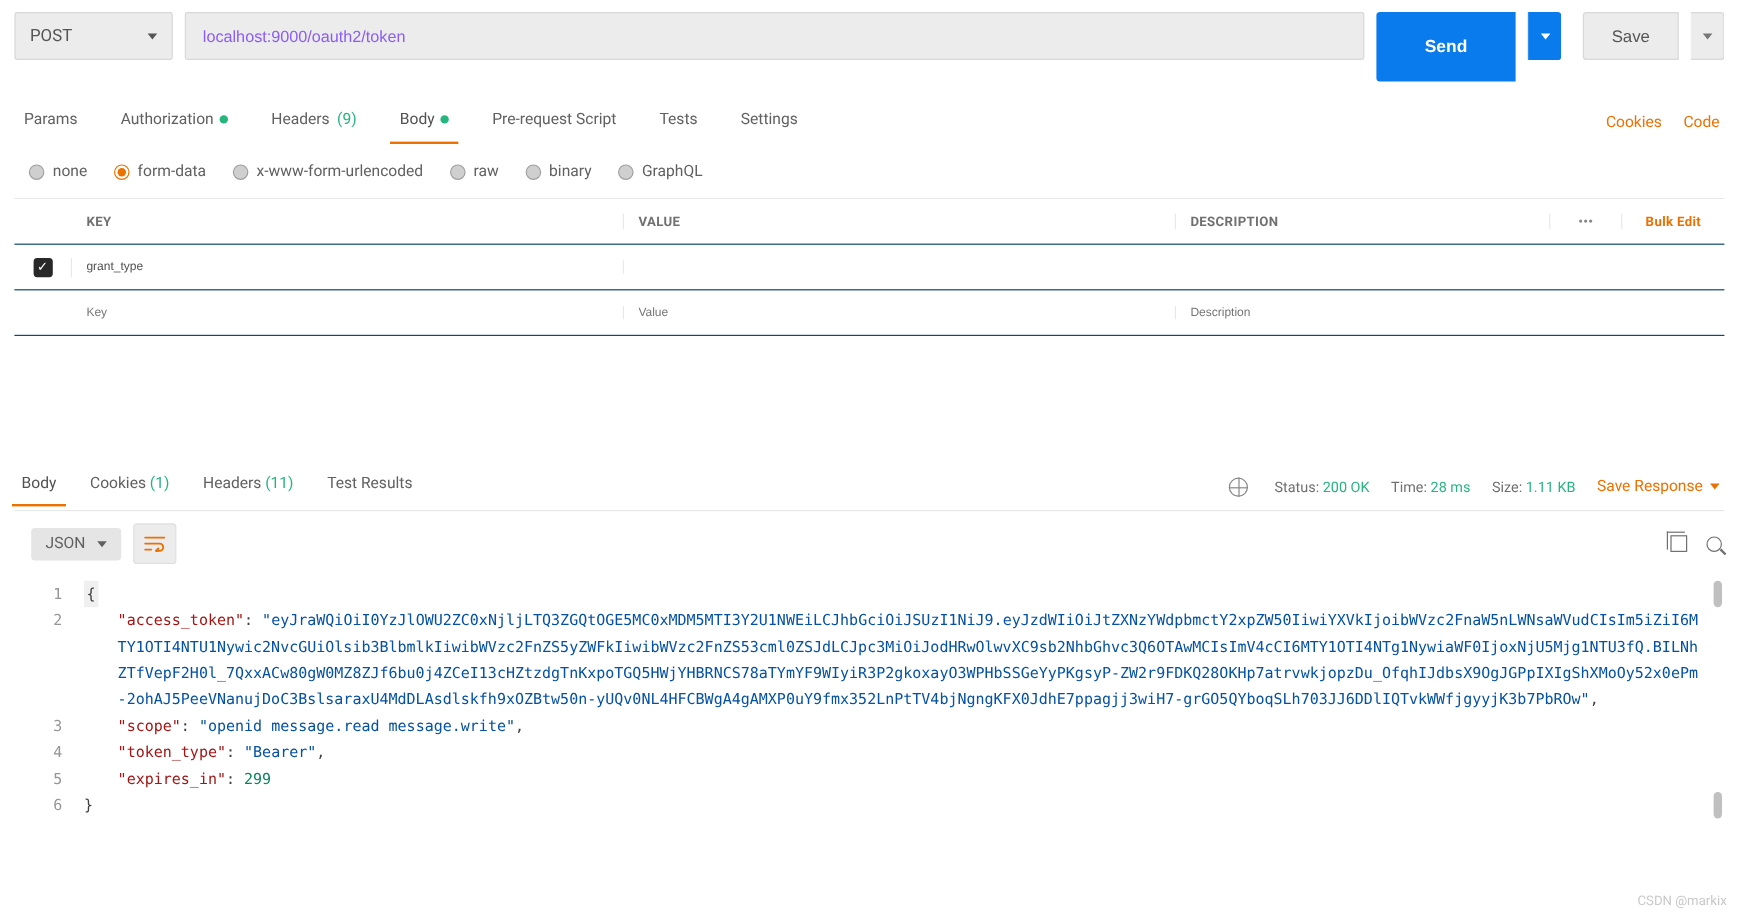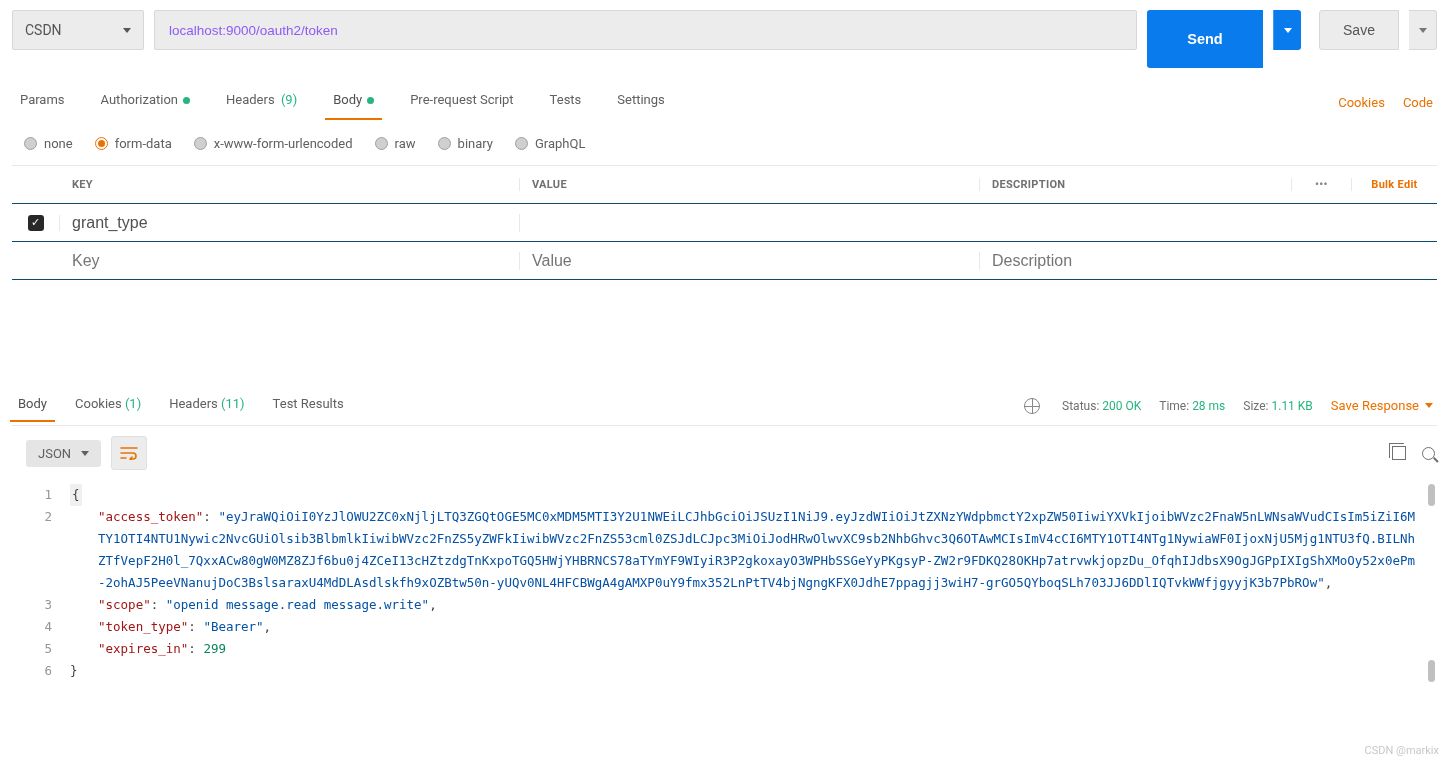--- a/index.html
+++ b/index.html
@@ -39,21 +39,21 @@
   .kv-header { background:#fff; color:#707070; font-size:11px; font-weight:700; letter-spacing:.3px;}
   .kv-check { width:48px; display:flex; align-items:center; justify-content:center; border-right:1px solid #e8e8e8;}
   .kv-key { flex:0 0 460px; padding:0 12px; display:flex; align-items:center; border-right:1px solid #e8e8e8;}
   .kv-val { flex:0 0 460px; padding:0 12px; display:flex; align-items:center; border-right:1px solid #e8e8e8;}
   .kv-desc { flex:1; padding:0 12px; display:flex; align-items:center;}
   .kv-actions-col { width:60px; display:flex; align-items:center; justify-content:center; border-left:1px solid #e8e8e8; color:#888;}
   .bulk-col { width:86px; display:flex; align-items:center; justify-content:center; color:#EB7100; border-left:1px solid #e8e8e8;}
   .kv-header .kv-check { border-right:none;}
   .chk { width:16px; height:16px; border-radius:3px; background:#282828; display:flex; align-items:center; justify-content:center; color:#fff; font-size:11px;}
   .ph { color:#a0a0a0;}
-  .kv-input { border:none; outline:none; width:100%; font-size:16px; color:#505050; background:transparent;}
+  .kv-input { border:none; outline:none; width:100%; font-size:10px; color:#505050; background:transparent;}
   
   
   .resp-bar { display:flex; align-items:center; margin-top:110px; padding:0 4px 4px 2px; position:relative;}
   .resp-tabs { display:flex; gap:20px; }
   .resp-tab { padding:6px 4px 10px 4px; cursor:pointer; color:#606060;}
   .resp-tab.active { color:#505050; position:relative;}
   .resp-tab.active::after { content:""; position:absolute; left:-4px; right:-4px; bottom:-1px; height:2px; background:#EB7100;}
   .green { color:#26B47F;}
   .resp-meta { margin-left:auto; display:flex; align-items:center; gap:18px; font-size:12px; color:#707070;}
   .resp-meta .v { color:#26B47F;}
@@ -93,21 +93,21 @@
   .watermark { position:fixed; right:10px; bottom:8px; font-size:11px; color:#c8c8c8;}
   .scrollbar-v { position:absolute; right:2px; width:7px; background:#c0c0c0; border-radius:4px;}
 </style>
 </head>
 <body>
 
 <div class="container">
 
   <div class="request-row">
     <div class="method-select">
-      <span>CSDN</span>
+      <span>POST</span>
       <span class="chev"></span>
     </div>
     <input class="url-input" value="localhost:9000/oauth2/token" style="">
     <button class="send-btn">Send</button>
     <button class="send-dd">
         <span class="chev" style="border-top-color:#fff;"></span>
       </button>
     <button class="save-btn">Save</button>
     <button class="save-dd">
         <span class="chev"></span>

